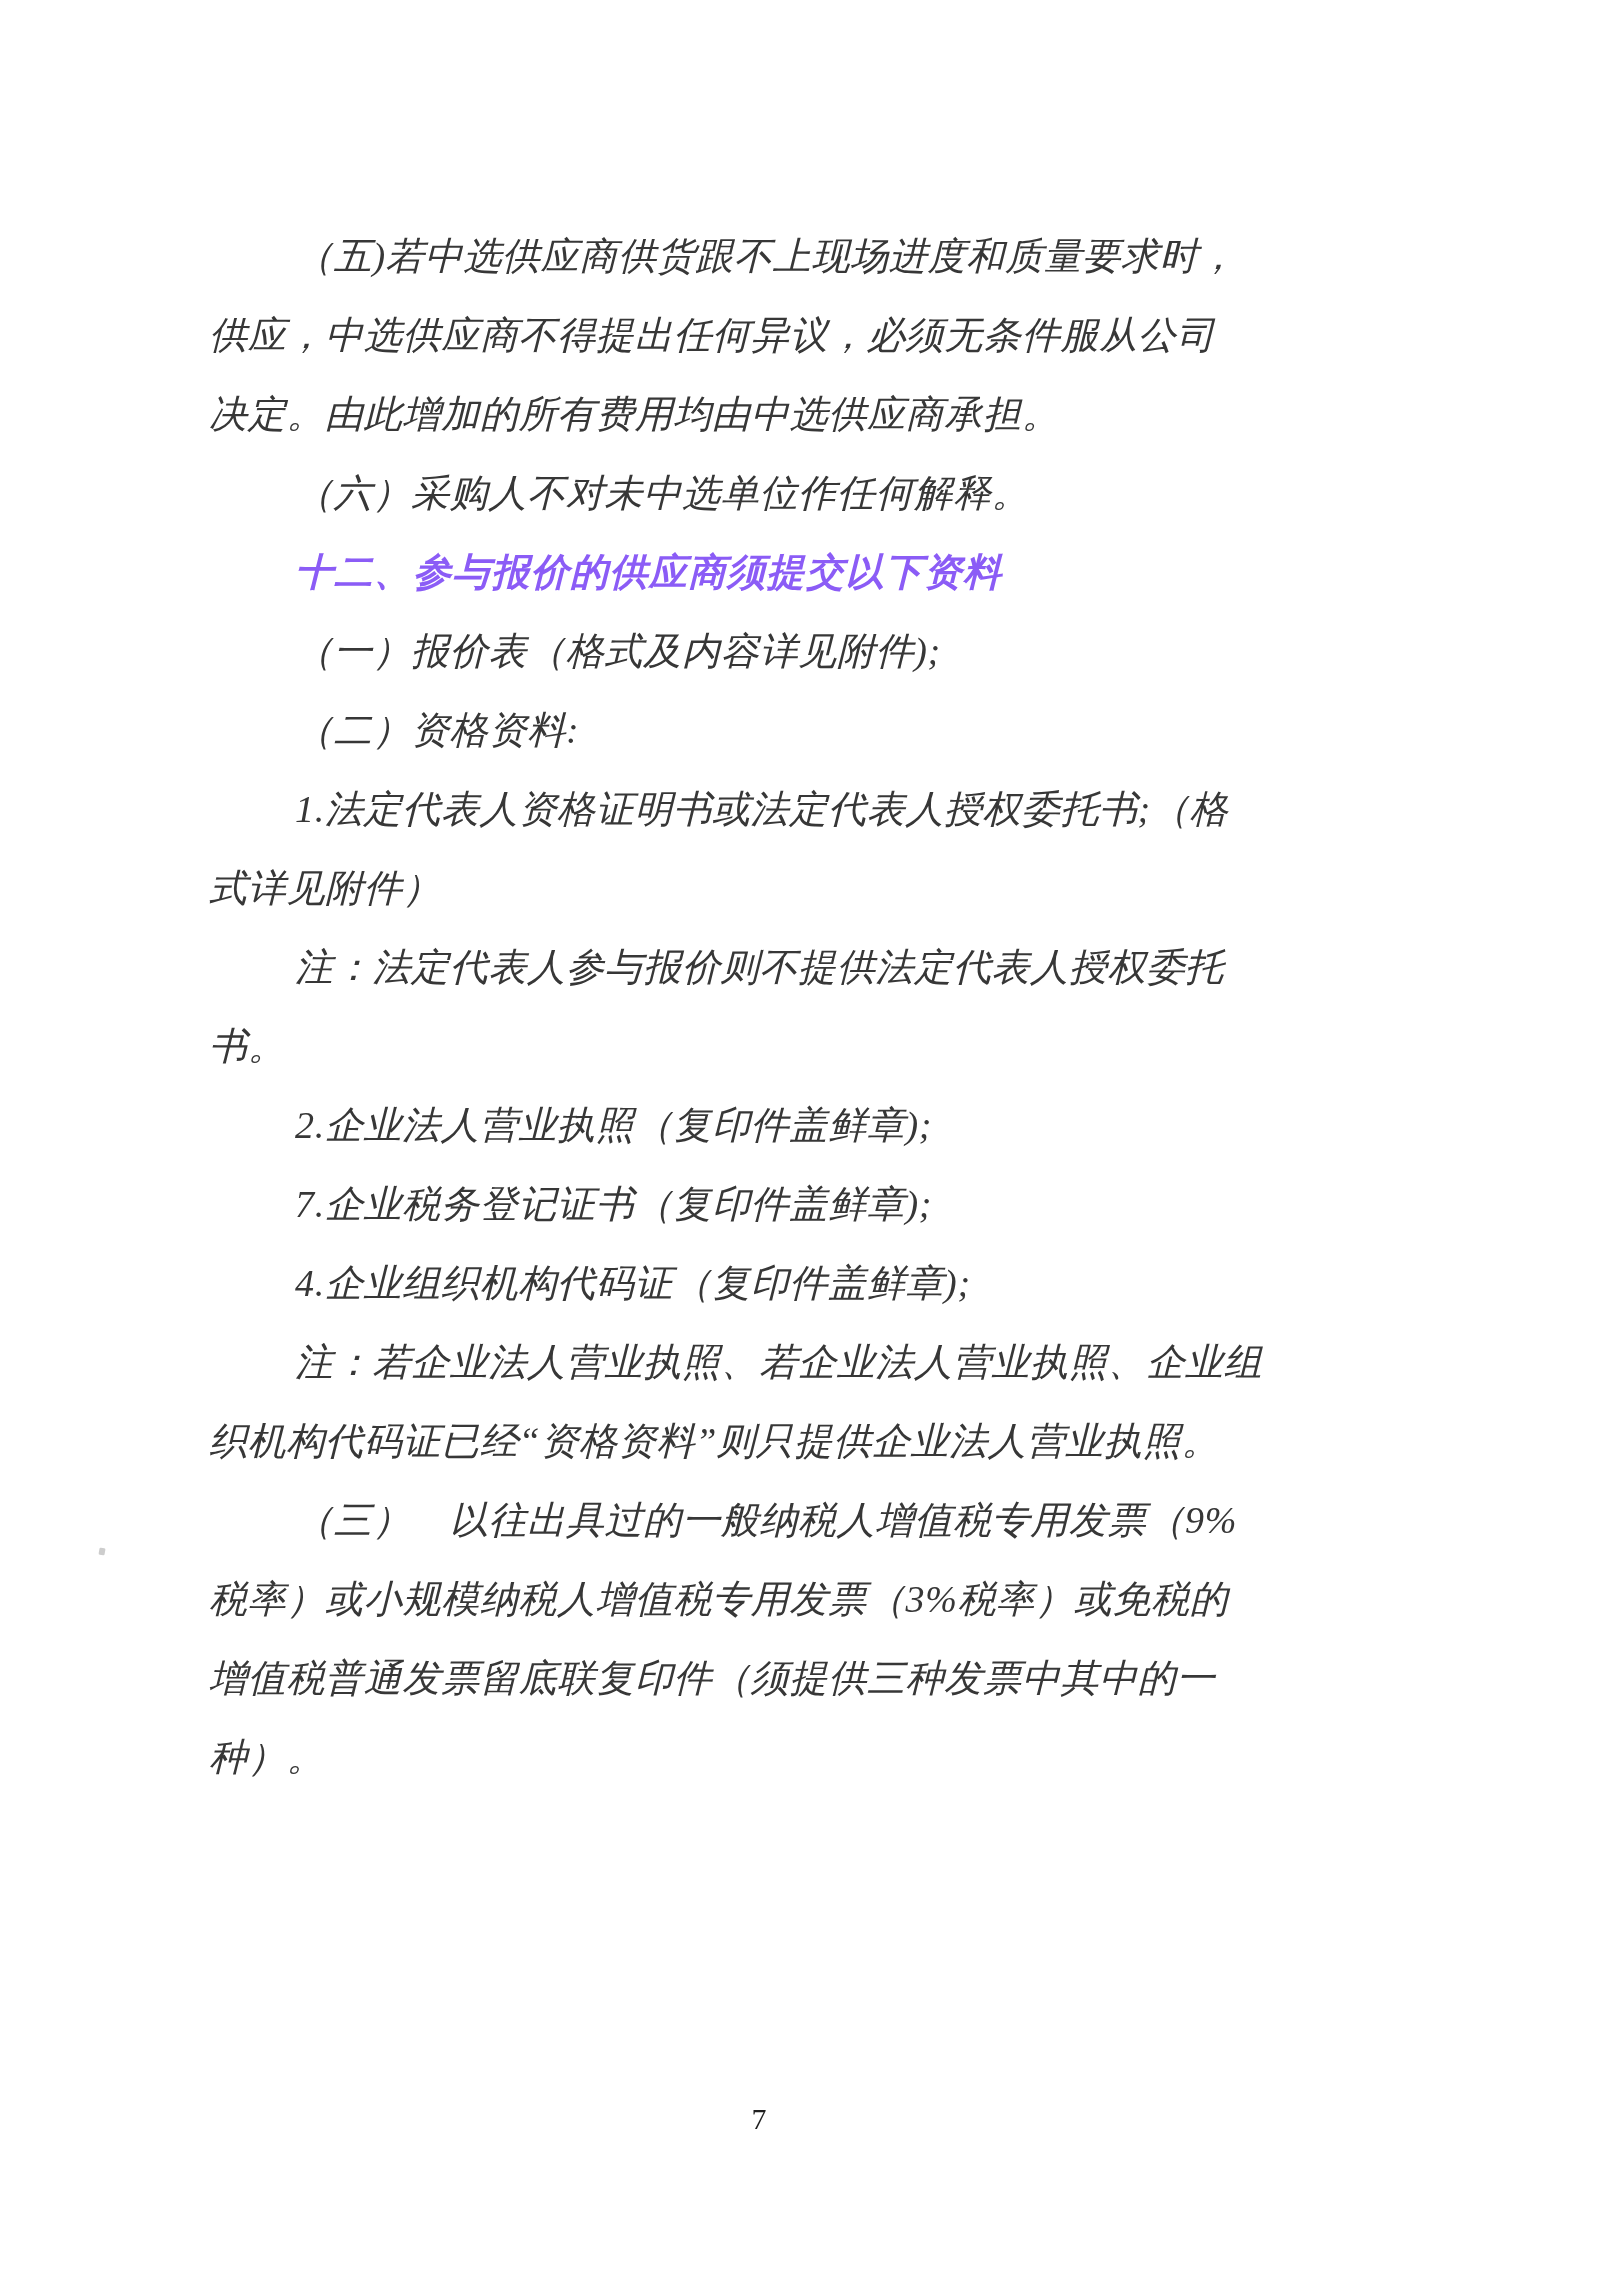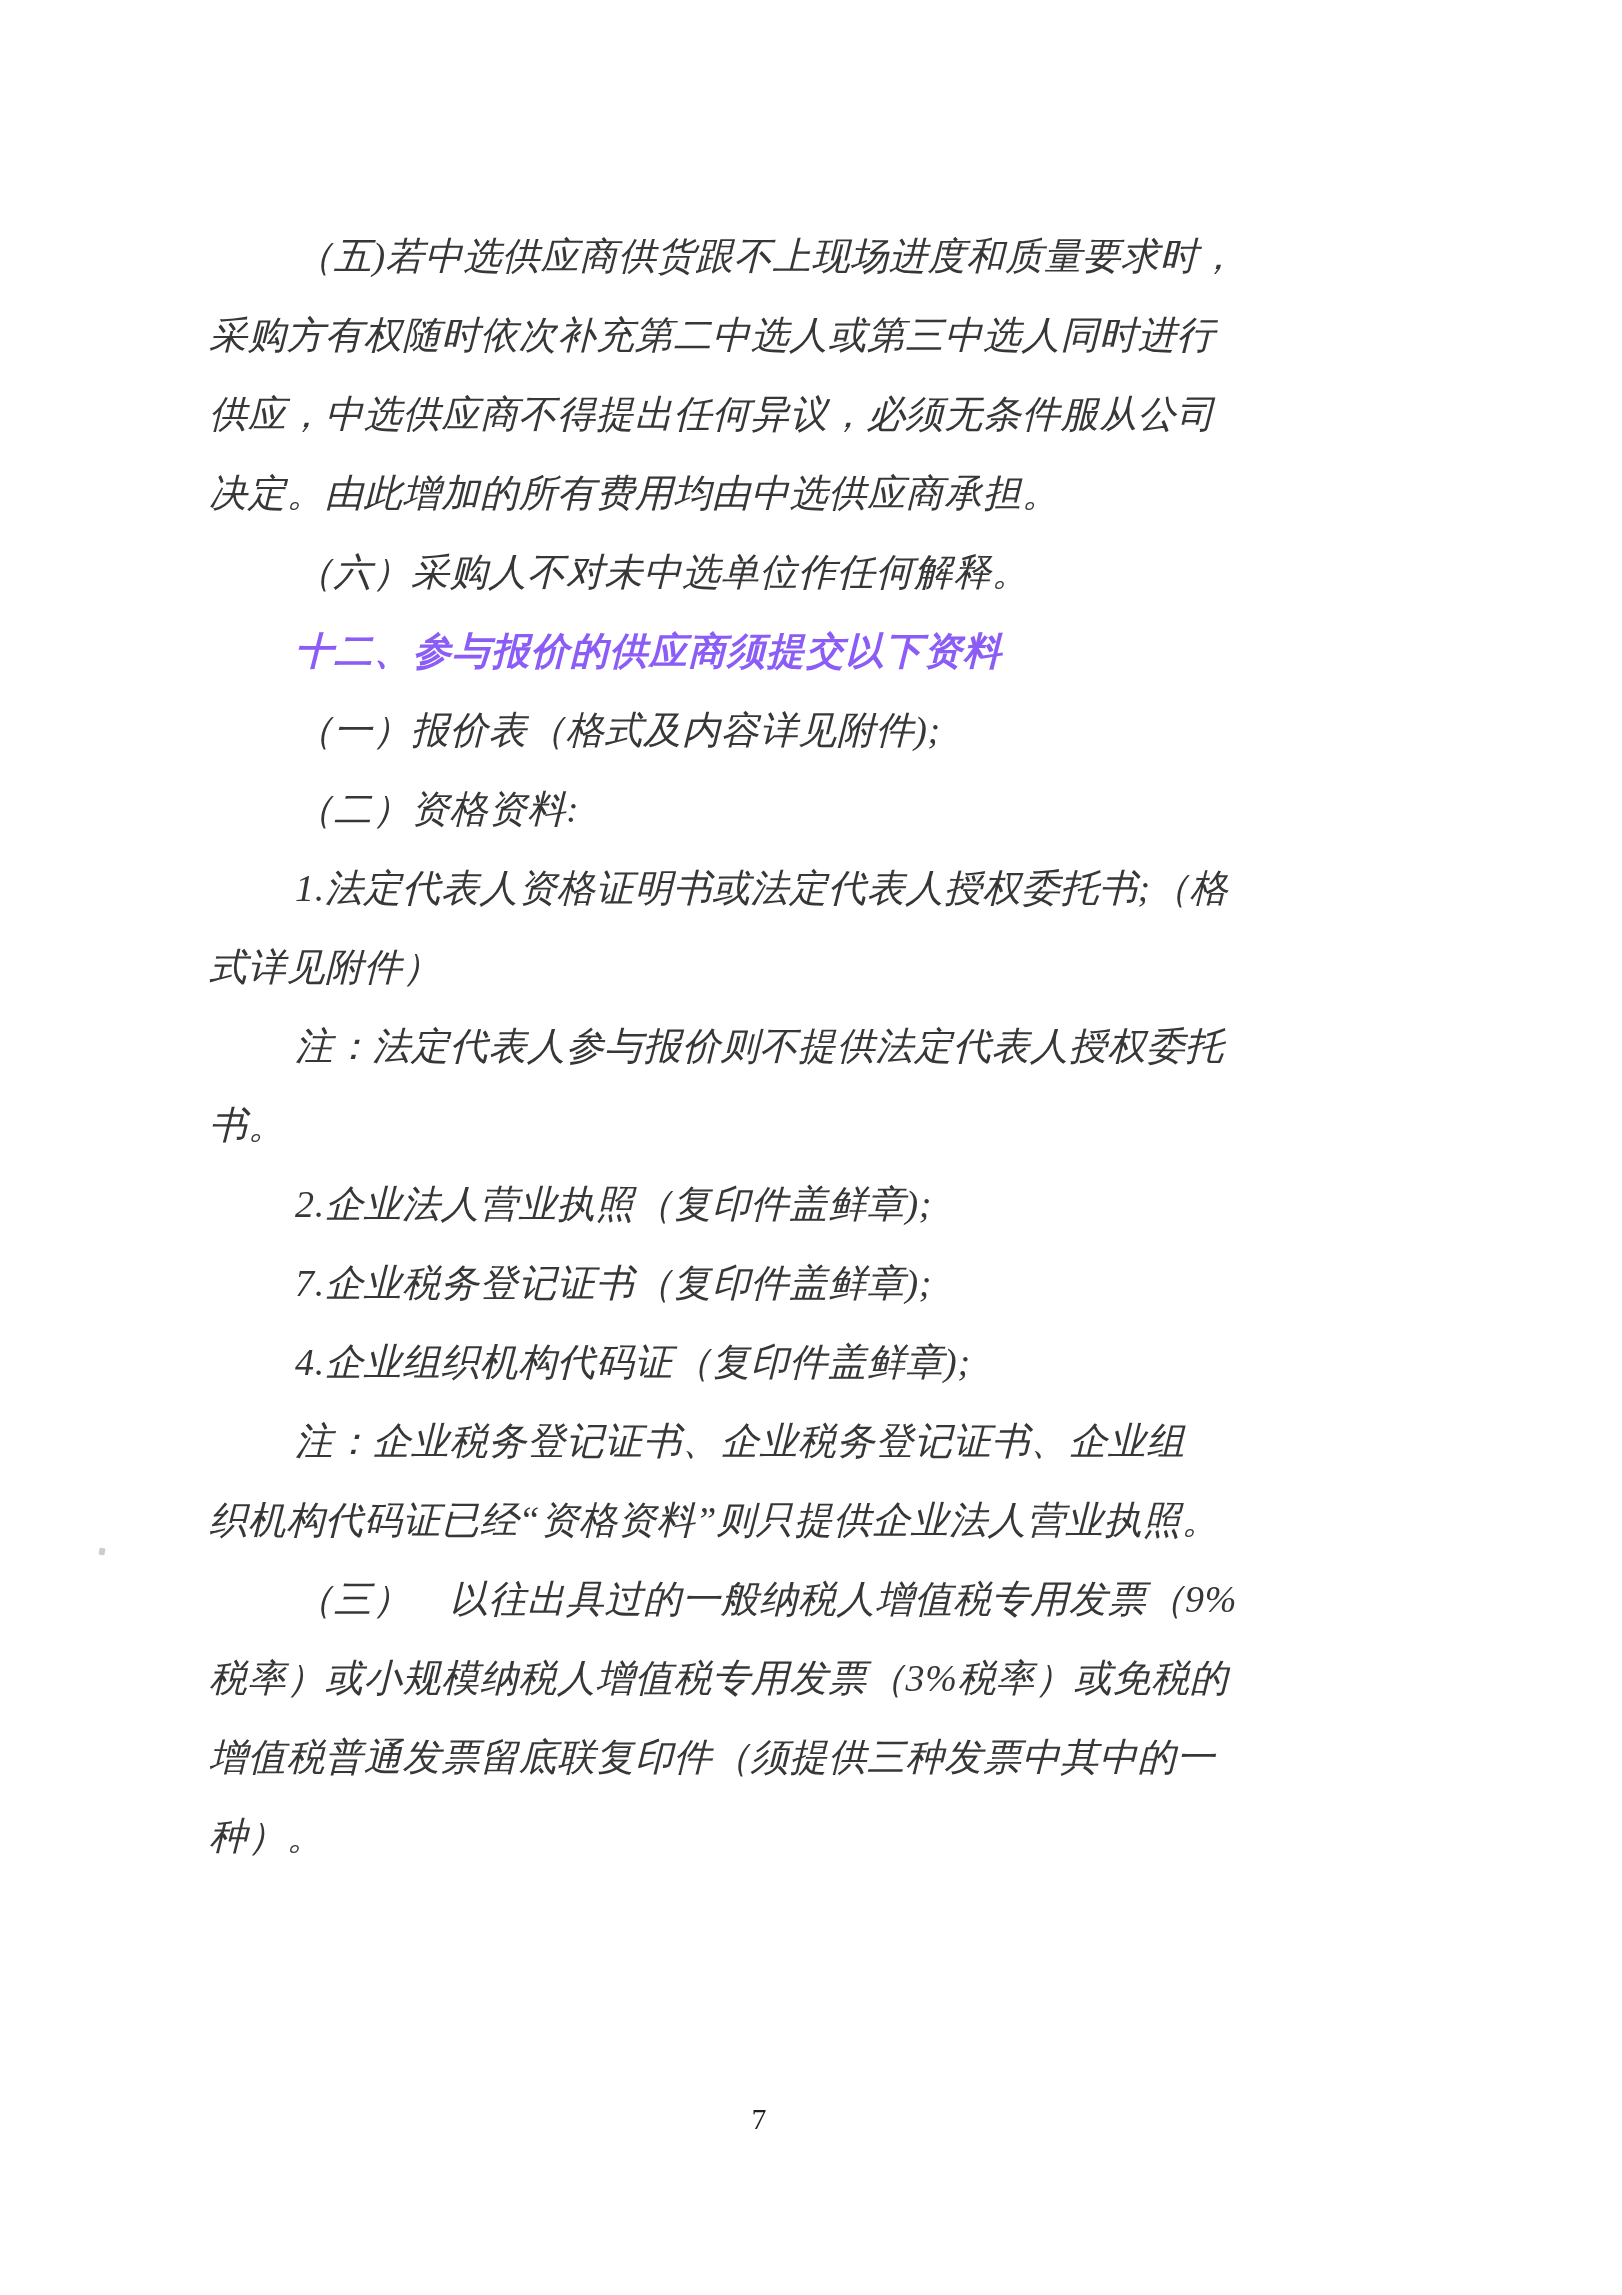--- a/index.html
+++ b/index.html
@@ -69,35 +69,34 @@
     opacity: 0.75;
     transform: rotate(10deg);
   }
 </style>
 </head>
 <body>
 
 <div class="page">
   <div class="doc-body">
       <div class="line indent">（五)若中选供应商供货跟不上现场进度和质量要求时，</div>
-      <div class="line">采购方有权随时依次补充第二中选人或第三中选人同时进行</div>
       <div class="line">供应，中选供应商不得提出任何异议，必须无条件服从公司</div>
       <div class="line">决定。由此增加的所有费用均由中选供应商承担。</div>
       <div class="line indent">（六）采购人不对未中选单位作任何解释。</div>
       <div class="line indent heading">十二、参与报价的供应商须提交以下资料</div>
       <div class="line indent">（一）报价表（格式及内容详见附件);</div>
       <div class="line indent">（二）资格资料:</div>
       <div class="line indent">1.法定代表人资格证明书或法定代表人授权委托书;（格</div>
       <div class="line">式详见附件）</div>
       <div class="line indent">注：法定代表人参与报价则不提供法定代表人授权委托</div>
       <div class="line">书。</div>
       <div class="line indent">2.企业法人营业执照（复印件盖鲜章);</div>
       <div class="line indent">7.企业税务登记证书（复印件盖鲜章);</div>
       <div class="line indent">4.企业组织机构代码证（复印件盖鲜章);</div>
-      <div class="line indent">注：企业税务登记证书、企业税务登记证书、企业组</div>
+      <div class="line indent">注：若企业法人营业执照、若企业法人营业执照、企业组</div>
       <div class="line">织机构代码证已经“资格资料”则只提供企业法人营业执照。</div>
       <div class="line indent">（三）　以往出具过的一般纳税人增值税专用发票（9%</div>
       <div class="line">税率）或小规模纳税人增值税专用发票（3%税率）或免税的</div>
       <div class="line">增值税普通发票留底联复印件（须提供三种发票中其中的一</div>
       <div class="line">种）。</div>
     </div>
   <div class="scan-artifact"></div>
   <div class="page-number">7</div>
 </div>
 

